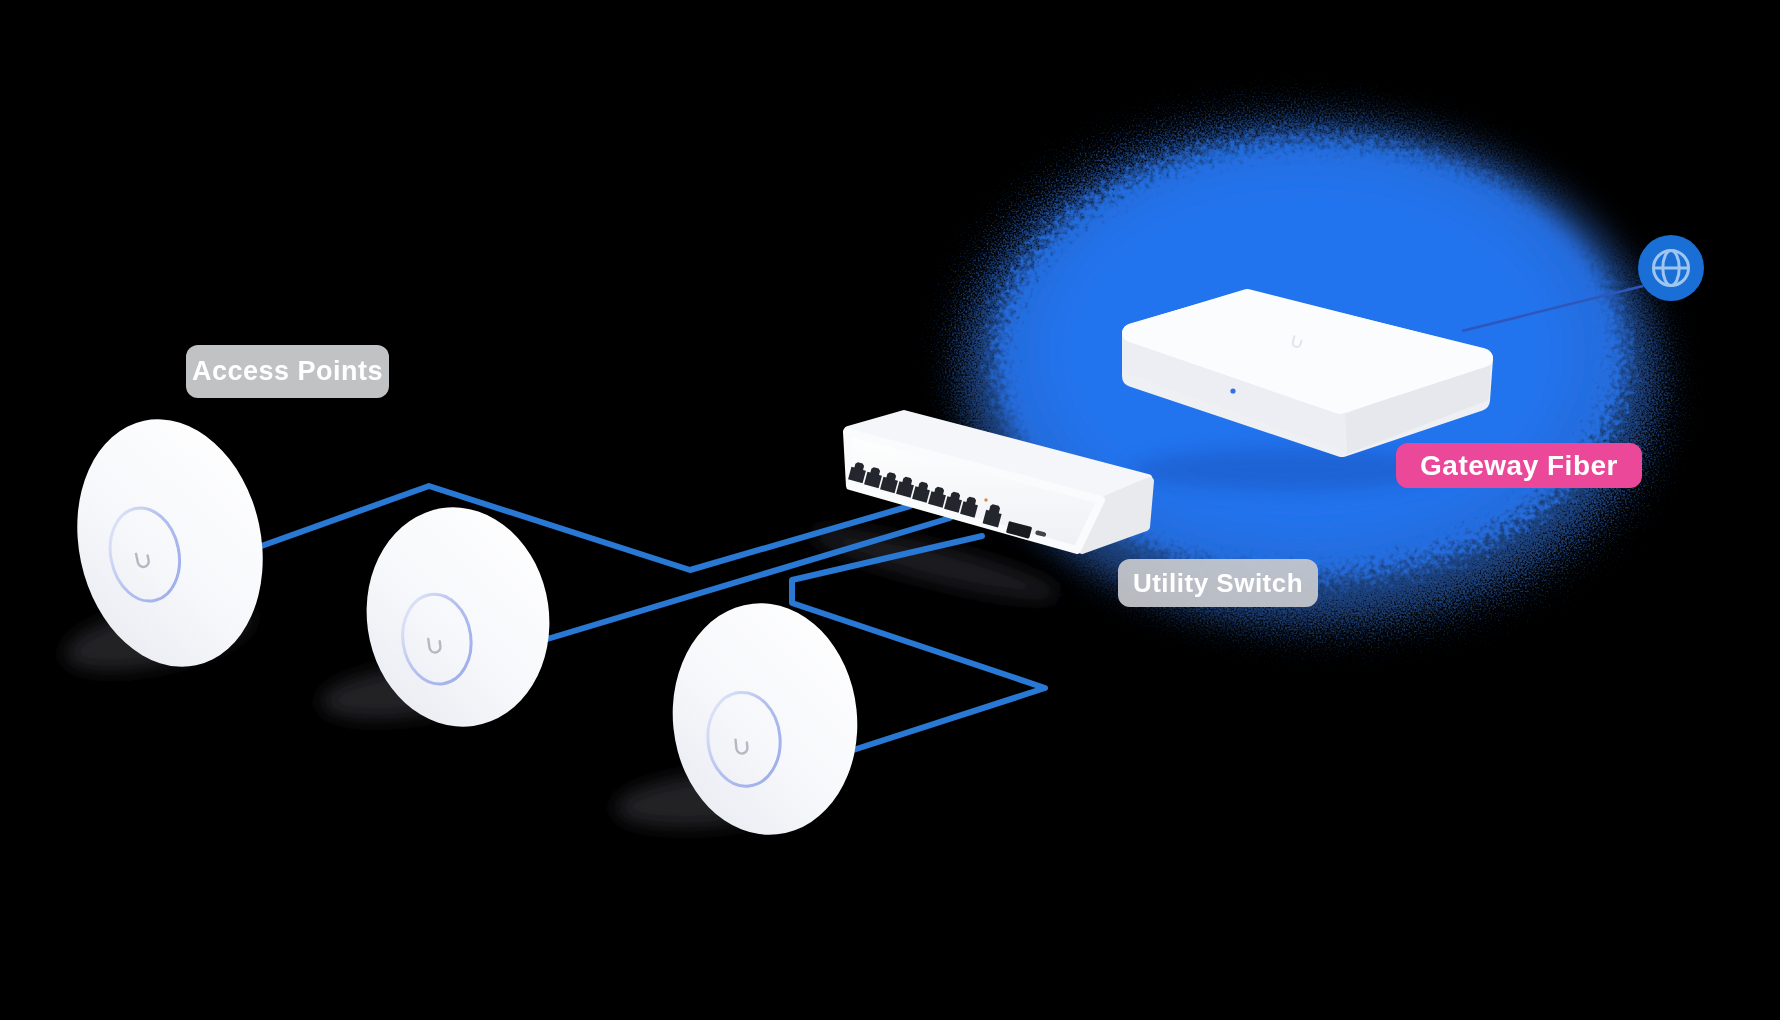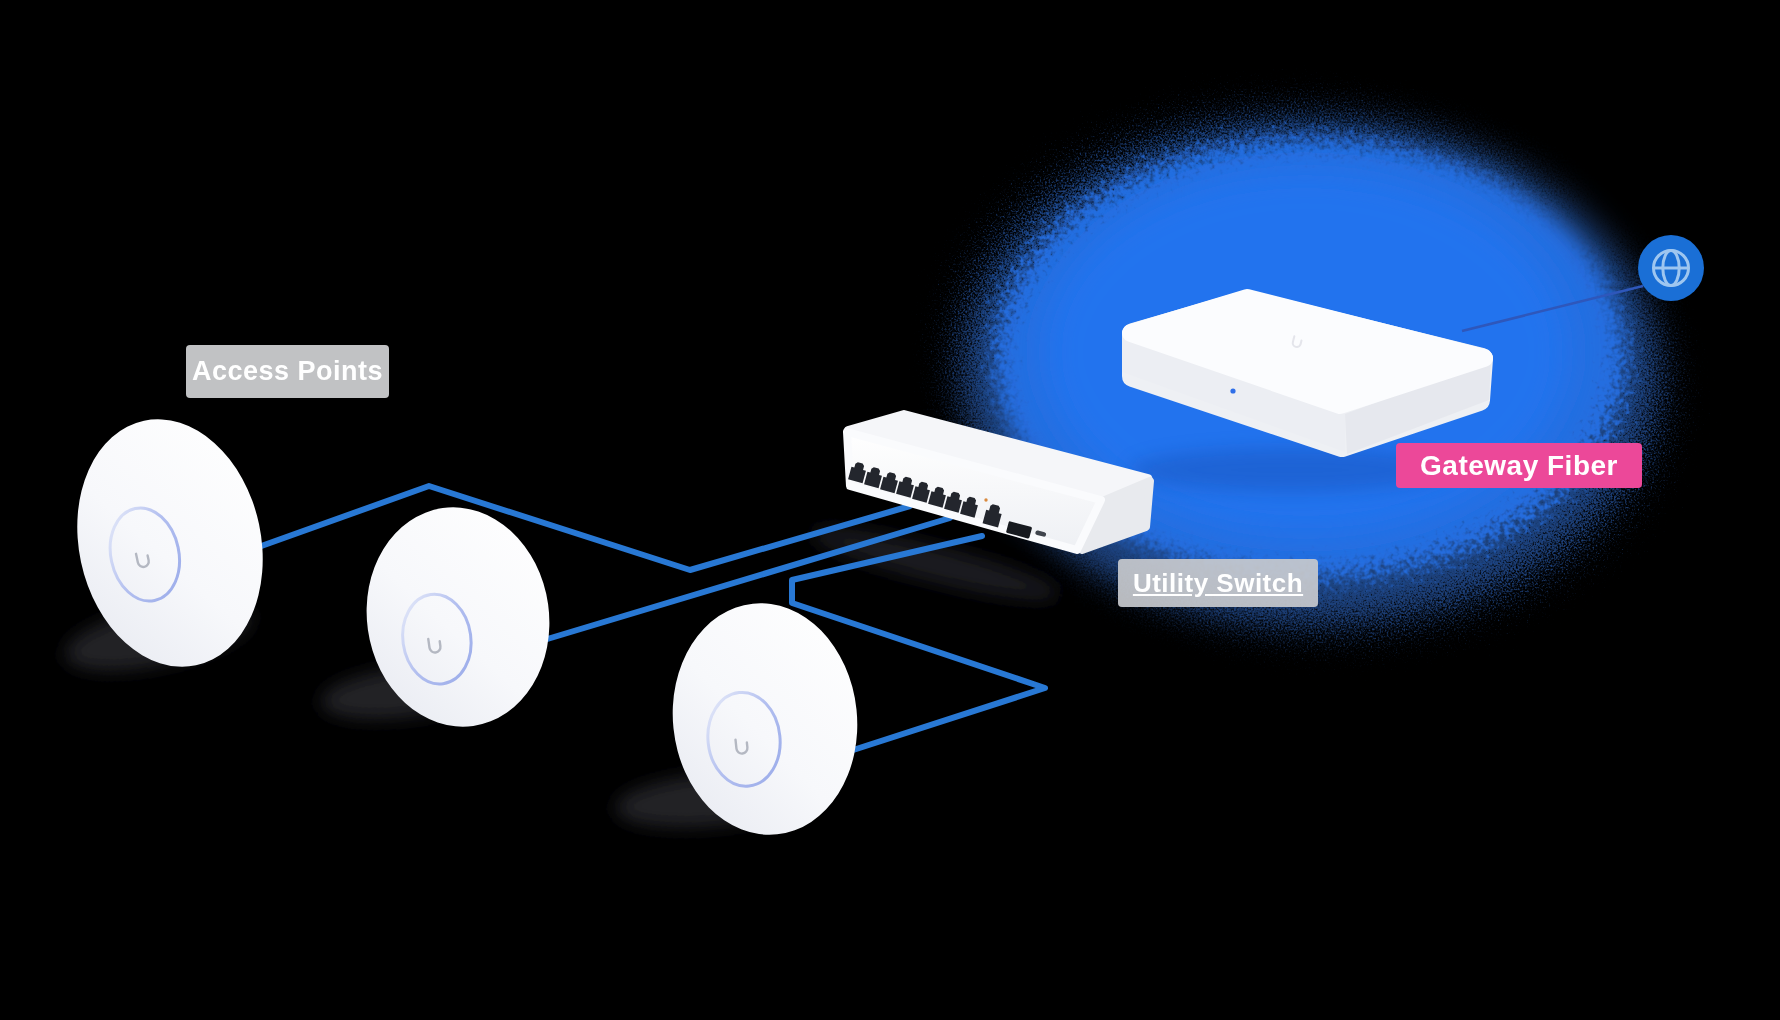--- a/index.html
+++ b/index.html
@@ -3,25 +3,25 @@
 <meta charset="utf-8">
 <style>
   html,body{margin:0;padding:0;background:#000;}
   .stage{
     position:relative;width:1780px;height:1020px;background:#000;overflow:hidden;
     font-family:"Liberation Sans",sans-serif;
   }
   .stage svg{position:absolute;left:0;top:0;}
   .label{
     position:absolute;box-sizing:border-box;display:flex;align-items:center;justify-content:center;
-    border-radius:4px;color:#fff;font-weight:600;letter-spacing:.5px;white-space:nowrap;
+    border-radius:12px;color:#fff;font-weight:600;letter-spacing:.5px;white-space:nowrap;
     font-family:"Liberation Sans",sans-serif;z-index:5;
   }
   #label-access-points{left:186px;top:345px;width:203px;height:53px;font-size:27px;background:rgba(199,200,202,.97);}
-  #label-utility-switch{left:1118px;top:559px;width:200px;height:48px;font-size:26px;background:rgba(198,200,204,.93);text-decoration:underline;}
+  #label-utility-switch{left:1118px;top:559px;width:200px;height:48px;font-size:26px;background:rgba(198,200,204,.93);}
   #label-gateway-fiber{left:1396px;top:443px;width:246px;height:45px;font-size:28px;background:#ec4899;}
 </style>
 </head>
 <body>
 
 <div class="stage">
 
 <svg width="1780" height="1020" viewBox="0 0 1780 1020">
   <defs>
     <filter id="soft" x="-60%" y="-60%" width="220%" height="220%">

